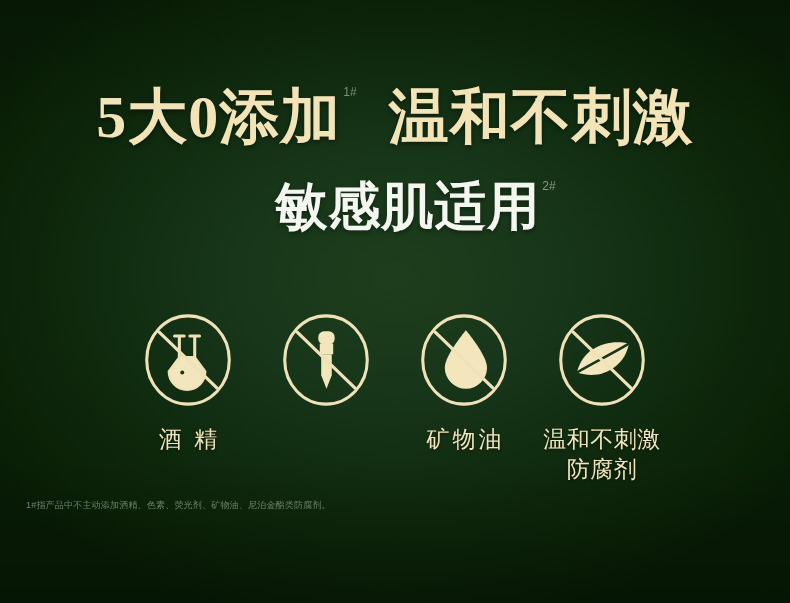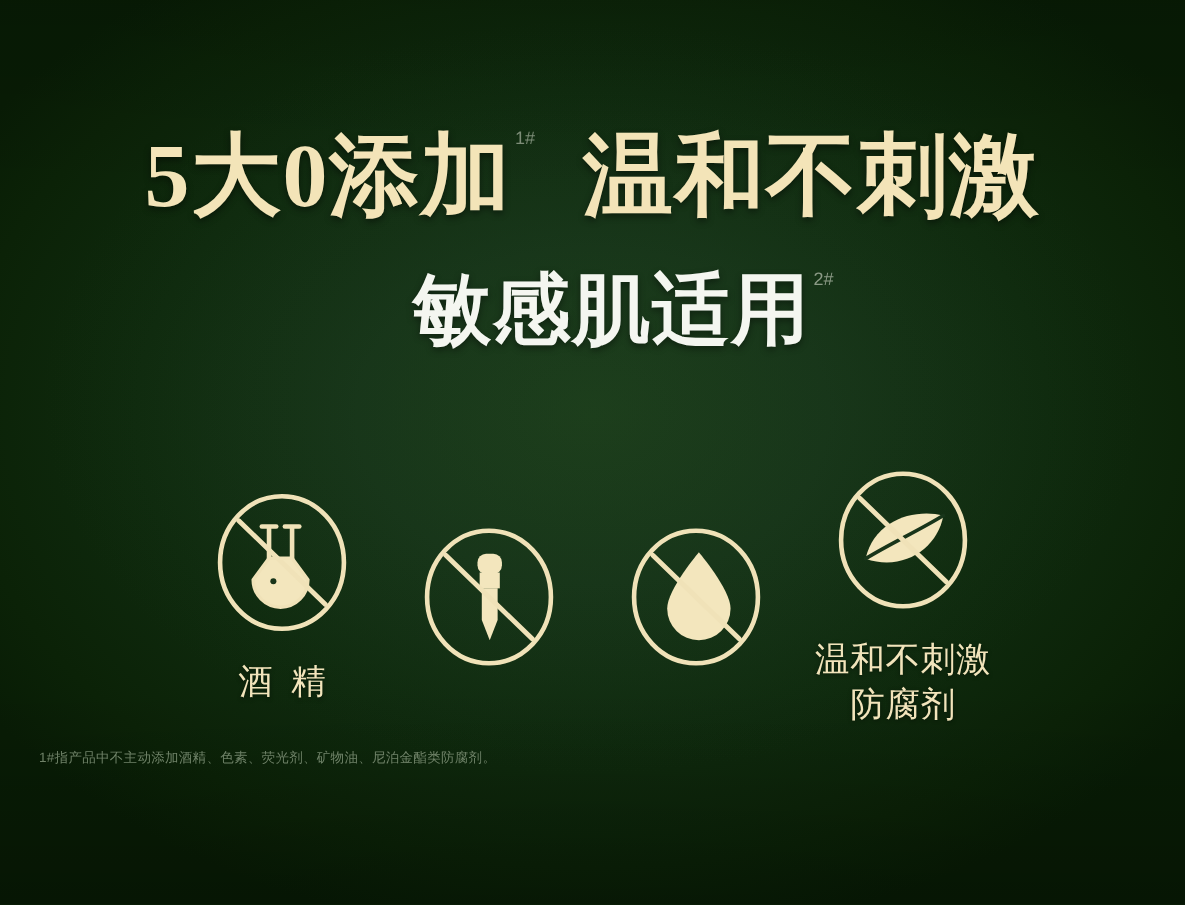--- a/index.html
+++ b/index.html
@@ -90,21 +90,21 @@
   .subline .sup { color: #8b9a86; top: -16px; }
 
   
   .icons-row {
     position: absolute;
     top: 312px;
     left: 0;
     width: 790px;
     display: flex;
     justify-content: center;
-    align-items: center;
+    align-items: flex-start;
     gap: 0;
     z-index: 3;
   }
   .icon-cell {
     width: 138px;
     display: flex;
     flex-direction: column;
     align-items: center;
   }
   .icon-badge {
@@ -183,20 +183,21 @@
       </svg>
     </div>
 
 
     <div class="icon-cell">
       <svg class="icon-badge" viewBox="0 0 100 100">
         <ellipse cx="50" cy="50" rx="43" ry="46" fill="none" stroke="#f0e2b8" stroke-width="3.2"></ellipse>
         <path d="M52 19 C52 19 74 45 74 58 A22 22 0 0 1 30 58 C30 45 52 19 52 19 Z" fill="#f3e6bd"></path>
         <line x1="20" y1="21" x2="80" y2="79" stroke="#f0e2b8" stroke-width="3.4" stroke-linecap="round"></line>
       </svg>
+      <div class="icon-label">矿物油</div>
     </div>
 
     <div class="icon-cell">
       <svg class="icon-badge" viewBox="0 0 100 100">
         <ellipse cx="50" cy="50" rx="43" ry="46" fill="none" stroke="#f0e2b8" stroke-width="3.2"></ellipse>
         <path d="M24 63 C30 36 58 28 78 33 C74 56 50 72 24 63 Z" fill="#f3e6bd"></path>
         <path d="M24 63 C42 52 60 44 78 33" fill="none" stroke="#18351a" stroke-width="2.6" stroke-linecap="round"></path>
         <line x1="20" y1="21" x2="80" y2="79" stroke="#f0e2b8" stroke-width="3.4" stroke-linecap="round"></line>
       </svg>
       <div class="icon-label tight">温和不刺激

